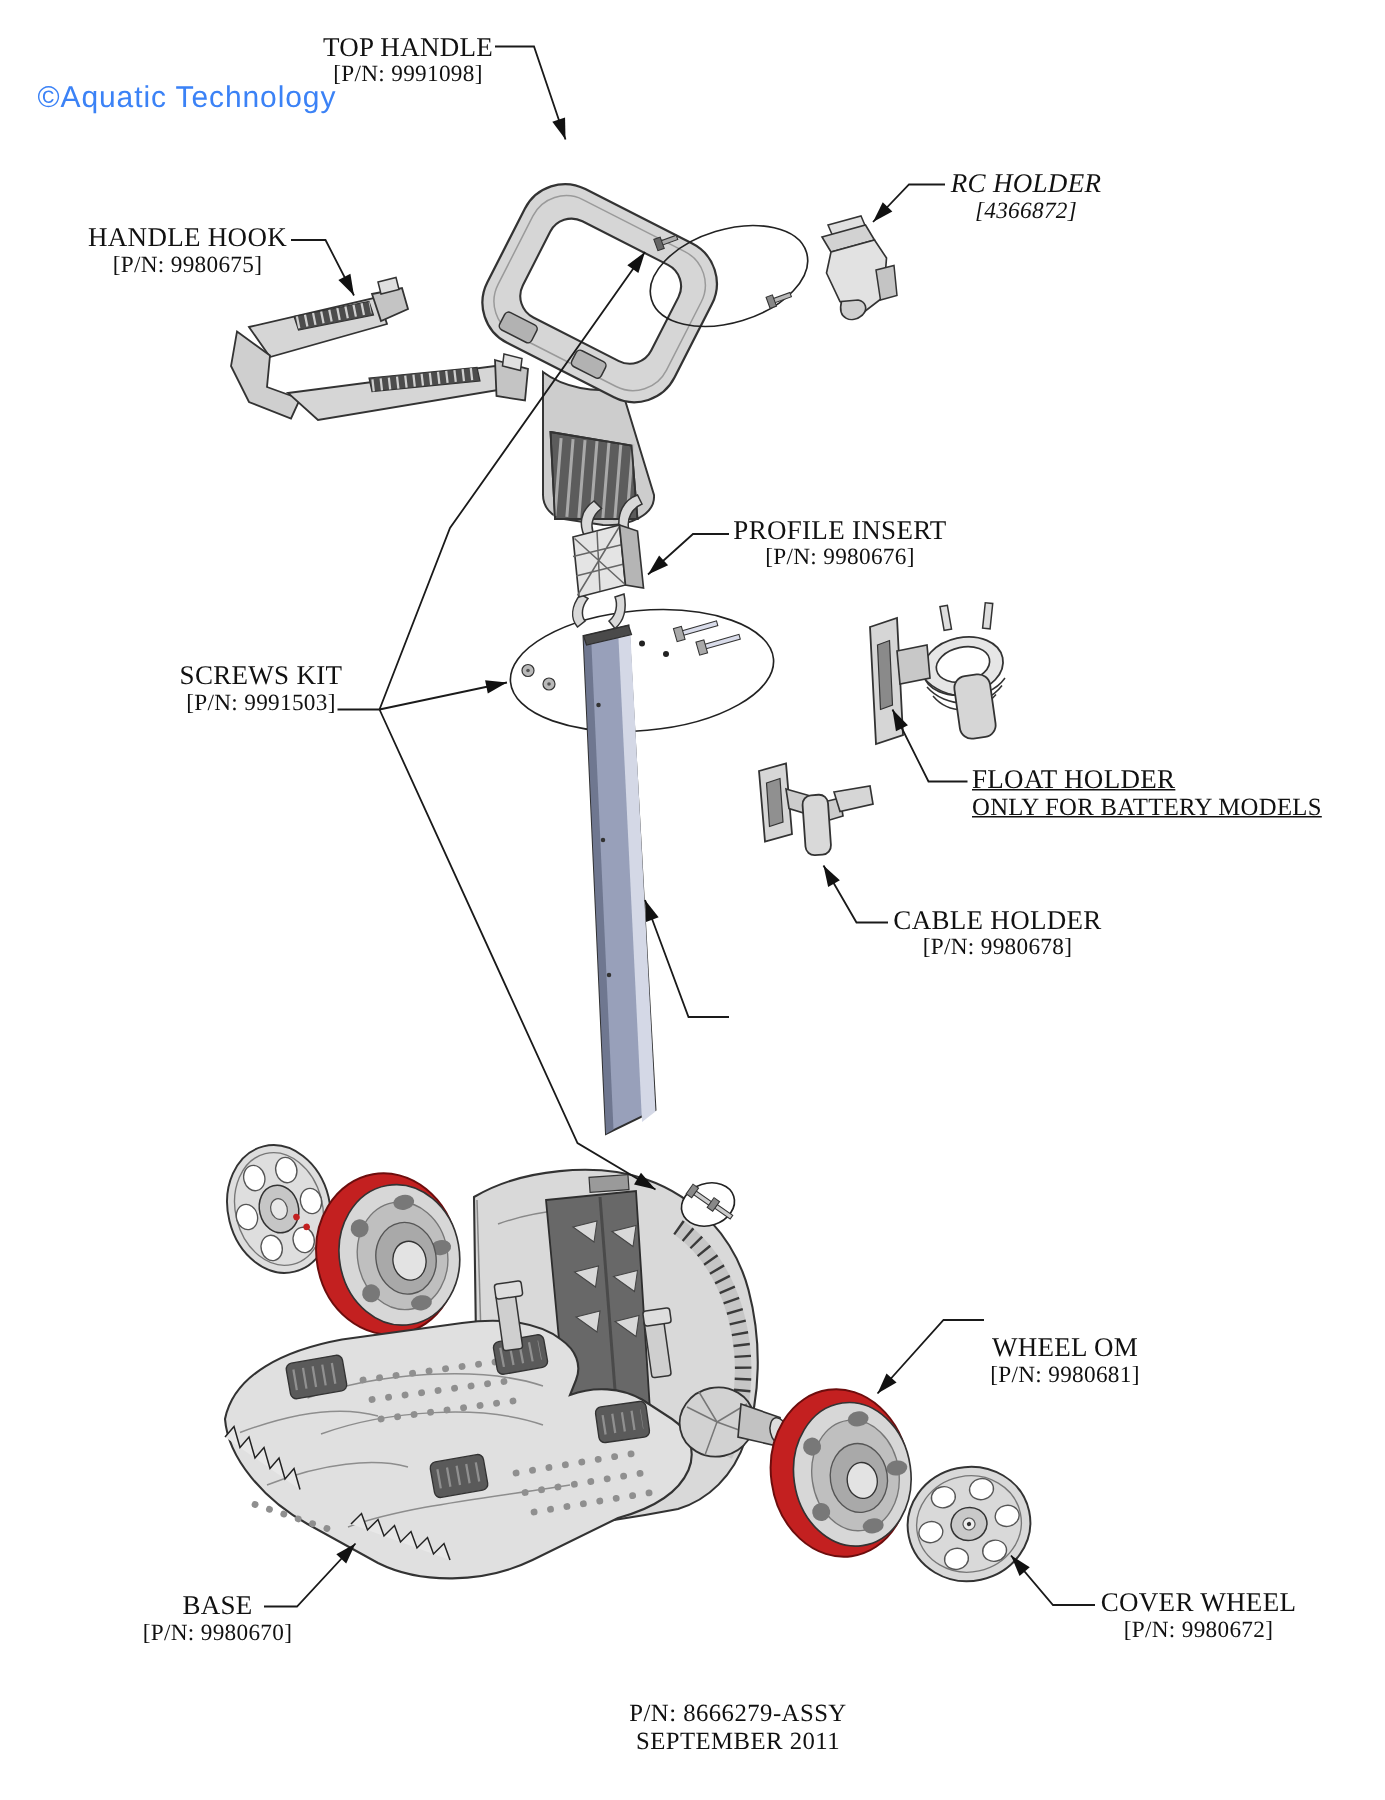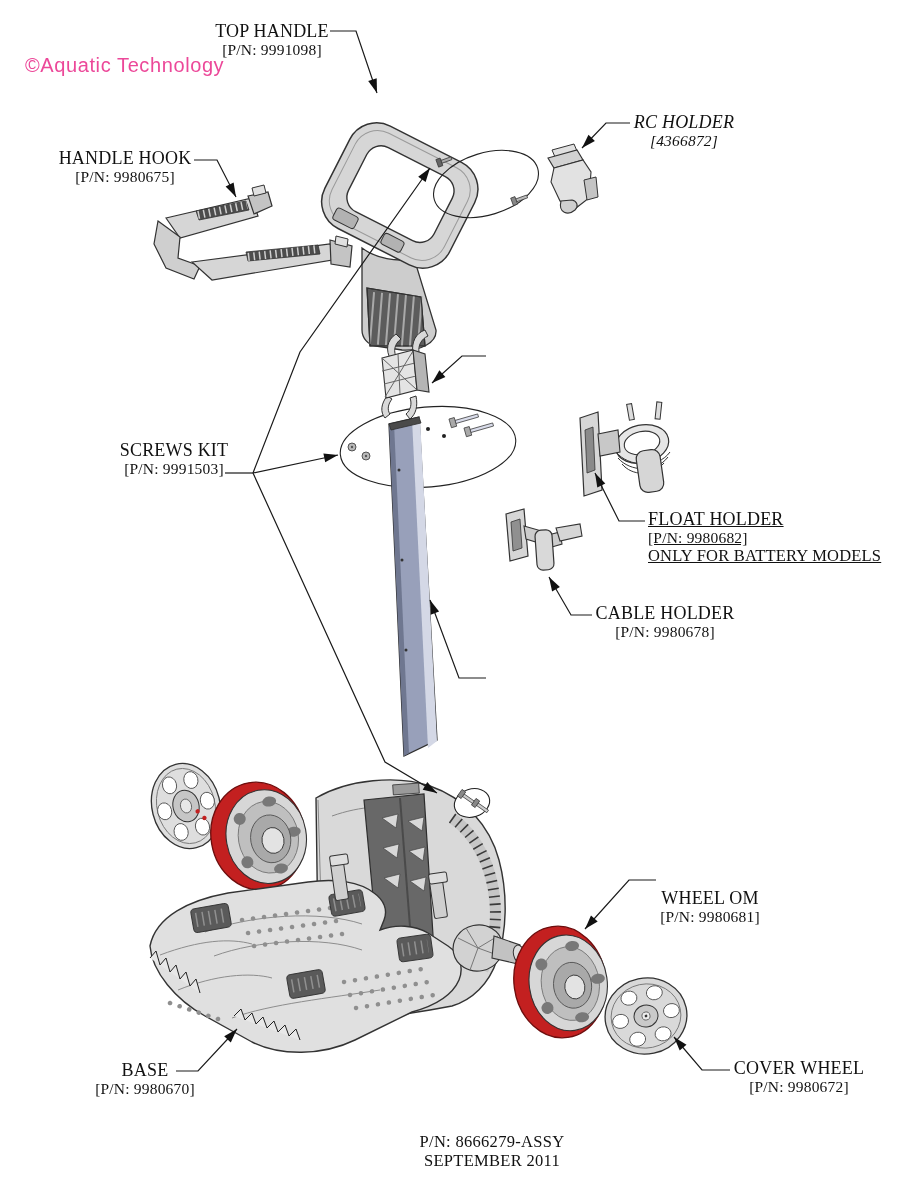--- a/index.html
+++ b/index.html
@@ -1,20 +1,20 @@
 <!DOCTYPE html>
 <html><head>
 <meta charset="utf-8">
 <style>
   html,body{margin:0;padding:0;background:#ffffff;}
   .canvas{position:relative;width:923px;height:1200px;background:#ffffff;overflow:hidden;
           font-family:"Liberation Serif", serif;color:#111;}
   .artwork{position:absolute;left:0;top:0;}
   .watermark{position:absolute;left:25px;top:54px;font-family:"Liberation Sans", sans-serif;
-             font-size:20px;color:#ec4899;letter-spacing:.6px;}
+             font-size:20px;color:#3b82f6;letter-spacing:.6px;}
   .label{position:absolute;line-height:1.12;letter-spacing:.2px;}
   .label.center{text-align:center;}
   .label .name{font-size:18px;}
   .label .pn{font-size:15.5px;}
   .label .note{font-size:16.5px;}
   .footer{position:absolute;left:358px;top:1132px;width:268px;text-align:center;
           font-size:16.5px;line-height:1.16;letter-spacing:.3px;}
 </style>
 </head>
 <body>
@@ -295,29 +295,32 @@
   <div class="label center" style="left:56px;top:148px;width:138px;">
     <div class="name">HANDLE HOOK</div>
     <div class="pn">[P/N: 9980675]</div>
   </div>
 
   <div class="label center" style="left:628px;top:112px;width:112px;font-style:italic;">
     <div class="name">RC HOLDER</div>
     <div class="pn">[4366872]</div>
   </div>
 
+  <div class="label center" style="left:484px;top:343px;width:152px;">
+    <div class="name">PROFILE INSERT</div>
+    <div class="pn">[P/N: 9980676]</div>
+  </div>
 
   <div class="label center" style="left:110px;top:440px;width:128px;">
     <div class="name">SCREWS KIT</div>
     <div class="pn">[P/N: 9991503]</div>
   </div>
 
   <div class="label" style="left:648px;top:509px;width:270px;text-decoration:underline;">
     <div class="name">FLOAT HOLDER</div>
-    <div class="pn">[P/N: 9980682]</div>
     <div class="note">ONLY FOR BATTERY MODELS</div>
   </div>
 
   <div class="label center" style="left:594px;top:603px;width:142px;">
     <div class="name">CABLE HOLDER</div>
     <div class="pn">[P/N: 9980678]</div>
   </div>
 
 
   <div class="label center" style="left:650px;top:868px;width:120px;margin-top:20px;">

